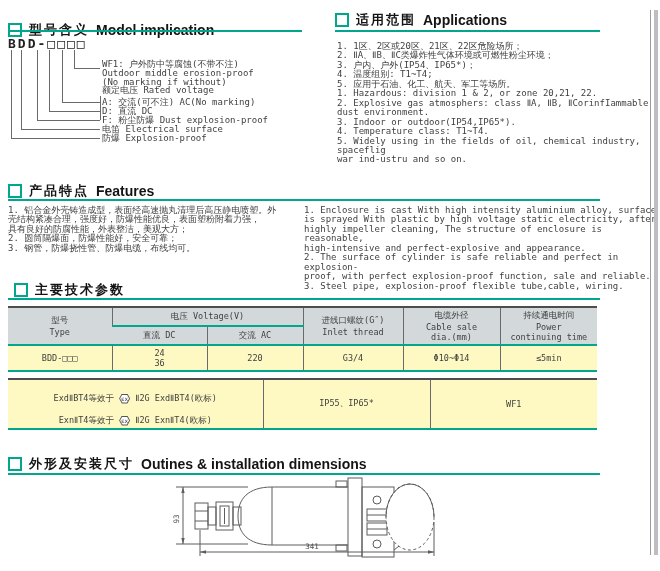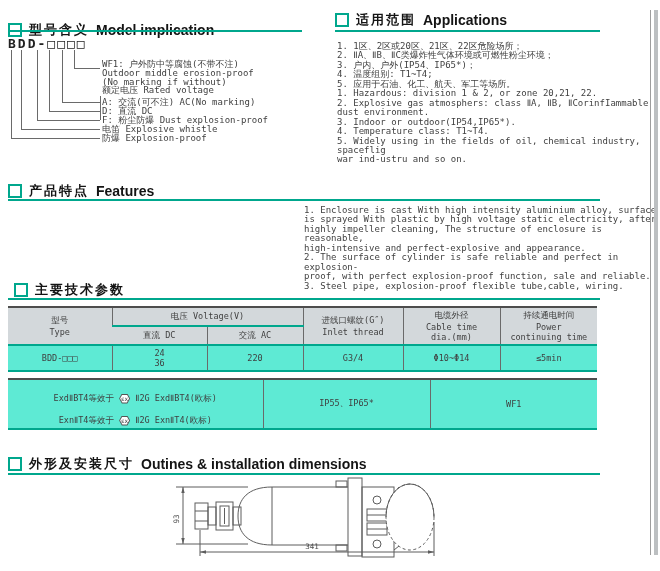--- a/index.html
+++ b/index.html
@@ -18,21 +18,21 @@
   .vline{position:absolute;width:1px;background:#6a6a6a;}
   .hline{position:absolute;height:1px;background:#6a6a6a;}
   .mrow{position:absolute;left:102px;font-size:9px;line-height:9px;color:#3f3f3f;white-space:nowrap;}
   
   .tblock{position:absolute;font-size:9px;line-height:9.45px;color:#3f3f3f;}
   
   table.param{position:absolute;left:8px;border-collapse:collapse;table-layout:fixed;
               font-size:8.5px;color:#3f3f3f;border-top:2px solid #4d4d4d;}
   table.param th{background:#d3d8db;font-weight:normal;border-bottom:2px solid #00a78d;
                  padding:2px 1px;text-align:center;vertical-align:middle;}
-  table.param td{border-bottom:2px solid #00a78d;padding:2px 1px;text-align:center;vertical-align:middle;background:#5eead4;}
+  table.param td{border-bottom:2px solid #00a78d;padding:2px 1px;text-align:center;vertical-align:middle;background:#fef9c3;}
   table.param th+th, table.param td+td{border-left:1px solid #6a6a6a;}
   table.param .subth{border-top:1px solid #6a6a6a;}
   .hex{display:inline-block;vertical-align:middle;background:#555;padding:1px;
        clip-path:polygon(25% 0,75% 0,100% 50%,75% 100%,25% 100%,0 50%);}
   .hex-in{display:block;width:9px;height:8px;background:#fff;font-size:6px;line-height:8px;text-align:center;
           clip-path:polygon(25% 0,75% 0,100% 50%,75% 100%,25% 100%,0 50%);color:#333;}
   .exline{white-space:nowrap;line-height:11px;margin-top:11px;}
   
   .border-thin{position:absolute;top:10px;right:9px;width:1px;height:545px;background:#9d9d9d;}
   .border-thick{position:absolute;top:10px;right:2px;width:4px;height:545px;background:#bcbfc1;}
@@ -68,21 +68,21 @@
     <div class="vline" style="left:100px;top:96px;height:24px;"></div>
   </div>
 
   <div class="mrow" style="top:60px;">WF1: 户外防中等腐蚀(不带不注)</div>
   <div class="mrow" style="top:69px;">Outdoor middle erosion-proof</div>
   <div class="mrow" style="top:77.5px;">(No marking if without)</div>
   <div class="mrow" style="top:86px;">额定电压  Rated voltage</div>
   <div class="mrow" style="top:98px;">A: 交流(可不注)  AC(No marking)</div>
   <div class="mrow" style="top:107px;">D: 直流  DC</div>
   <div class="mrow" style="top:116px;">F: 粉尘防爆  Dust explosion-proof</div>
-  <div class="mrow" style="top:125px;">电笛  Explosive whistle</div>
+  <div class="mrow" style="top:125px;">电笛  Electrical surface</div>
   <div class="mrow" style="top:134px;">防爆  Explosion-proof</div>
 
   <div class="sec-head" style="left:335px;top:11px;">
     <span class="sec-sq"></span>
     <span class="sec-zh">适用范围</span>
     <span class="sec-en">Applications</span>
   </div>
   <div class="uline" style="left:335px;top:30px;width:265px;"></div>
 
   <div class="tblock pre" style="left:337px;top:42px;width:322px;">1. 1区、2区或20区、21区、22区危险场所；
@@ -98,20 +98,25 @@
 5. Widely using in the fields of oil, chemical industry, spaceflig
     war ind-ustru and so on.</div>
 
   <div class="sec-head" style="left:8px;top:182px;">
     <span class="sec-sq"></span>
     <span class="sec-zh">产品特点</span>
     <span class="sec-en">Features</span>
   </div>
   <div class="uline" style="left:8px;top:199px;width:592px;"></div>
 
+  <div class="tblock pre" style="left:8px;top:206px;width:298px;">1. 铝合金外壳铸造成型，表面经高速抛丸清理后高压静电喷塑。外
+    壳结构紧凑合理，强度好，防爆性能优良，表面塑粉附着力强，
+    具有良好的防腐性能，外表整洁，美观大方；
+2. 圆筒隔爆面，防爆性能好，安全可靠；
+3. 钢管，防爆挠性管、防爆电缆，布线均可。</div>
   <div class="tblock pre" style="left:304px;top:206px;width:356px;">1. Enclosure is cast With high intensity aluminium alloy, surface
     is sprayed With plastic by high voltage static electricity, after
     highly impeller cleaning, The structure of enclosure is reasonable,
     high-intensive and perfect-explosive and appearance.
 2. The surface of cylinder is safe reliable and perfect in explosion-
     proof, with perfect explosion-proof function, sale and reliable.
 3. Steel pipe, explosion-proof flexible tube,cable, wiring.</div>
 
   <div class="sec-head" style="left:14px;top:281px;">
     <span class="sec-sq"></span>
@@ -129,21 +134,21 @@
         <col style="width:97px">
       </colgroup>
     <tbody>
         <tr>
       <th rowspan="2" class="pre">型号
 Type</th>
       <th colspan="2">电压  Voltage(V)</th>
       <th rowspan="2" class="pre">进线口螺纹(G″)
 Inlet thread</th>
       <th rowspan="2" class="pre">电缆外径
-Cable time
+Cable sale
 dia.(mm)</th>
       <th rowspan="2" class="pre">持续通电时间
 Power
 continuing time</th>
     </tr>
     <tr>
       <th class="subth">直流  DC</th>
       <th class="subth">交流  AC</th>
     </tr>
     <tr>

